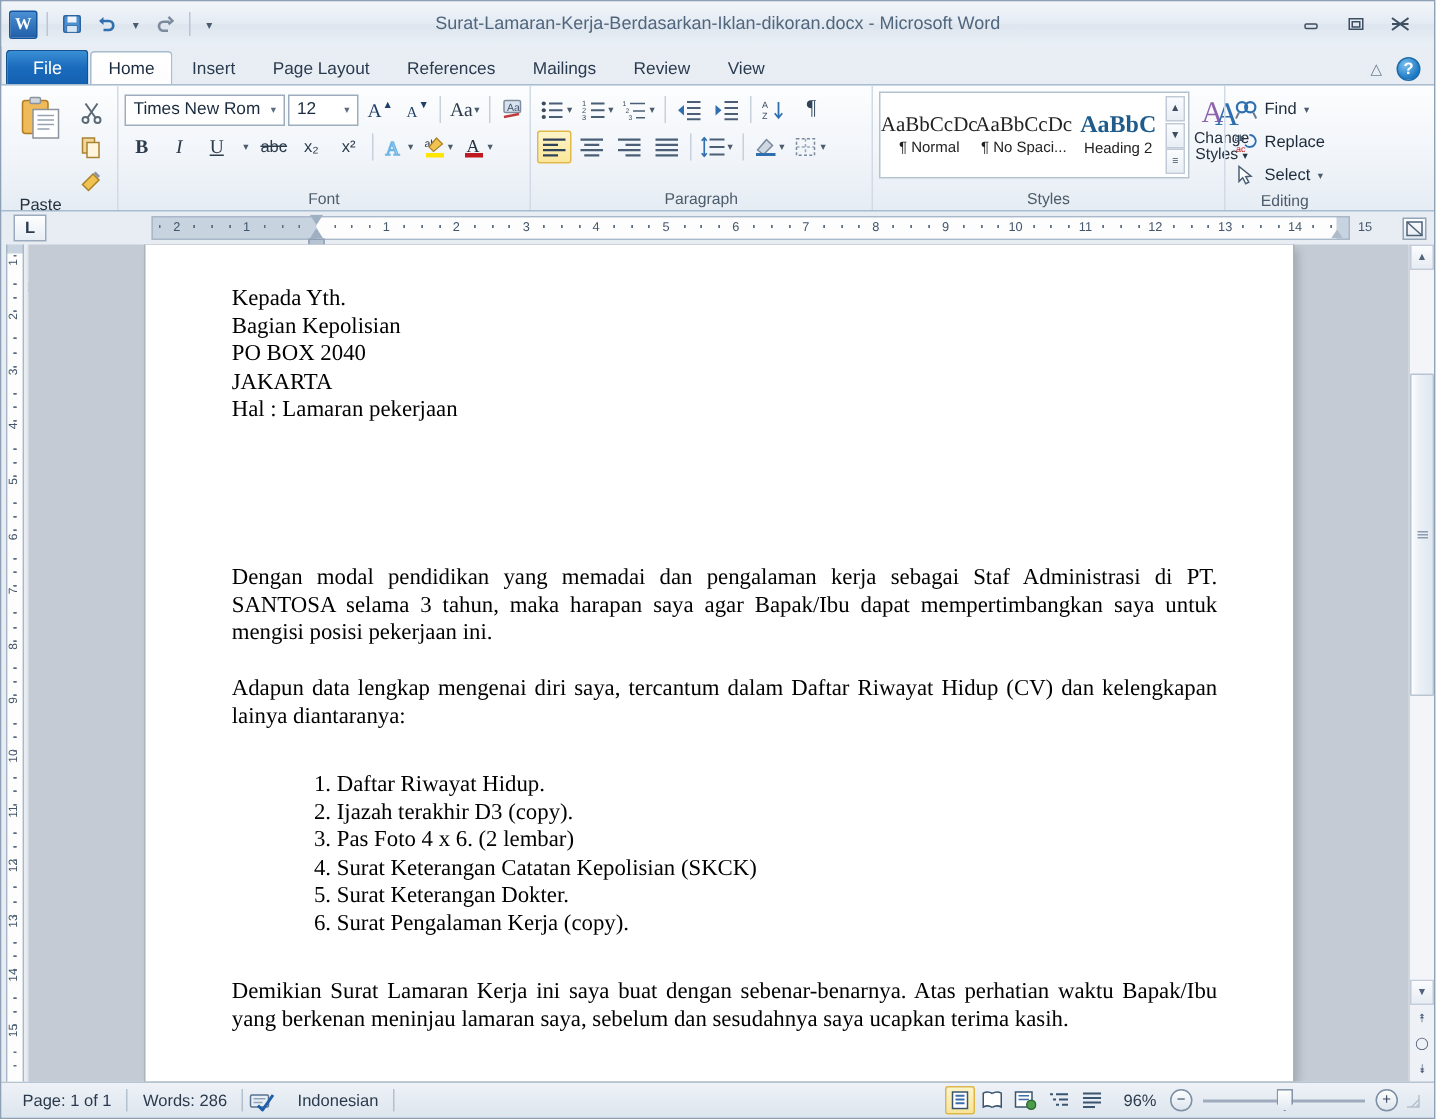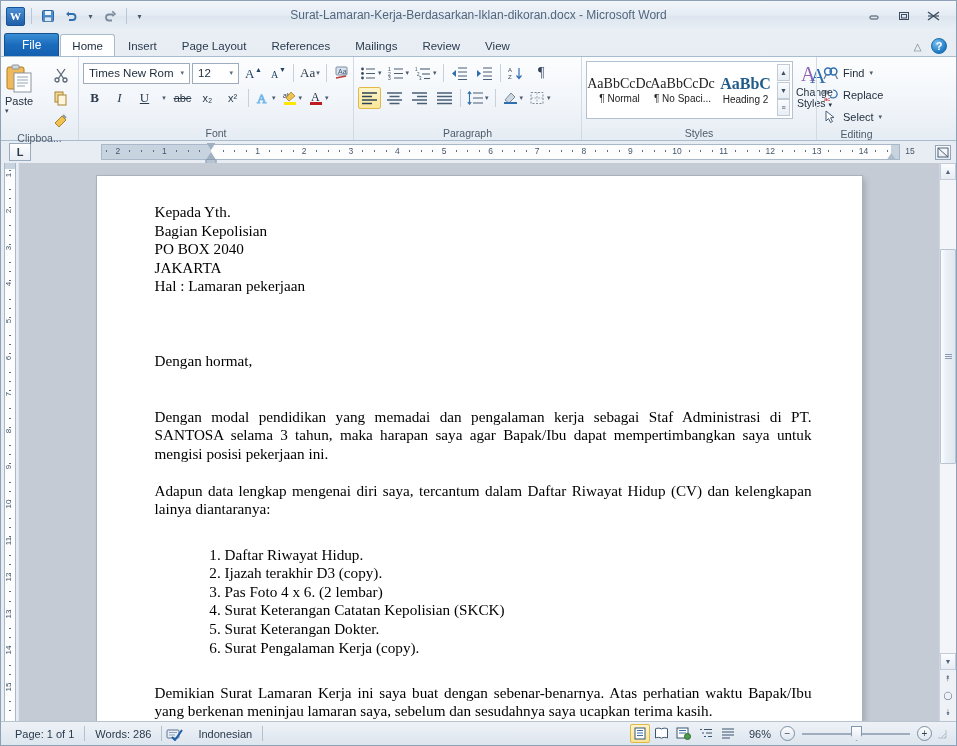--- a/index.html
+++ b/index.html
@@ -103,22 +103,22 @@
   .group .gbody { flex: 1; display: flex; align-items: flex-start; }
   .glabel {
     height: 15px; text-align: center; font-size: 10.5px; color: #4d5c6b;
     display: flex; align-items: center; justify-content: center; position: relative;
   }
 
   
   .clip { width: 77px; }
   .clip .gbody { padding-top: 2px; }
   .paste-btn {
-    width: 44px; display: flex; flex-direction: column; 
-    padding-top: 2px; border-radius: 3px;
+    width: 44px; display: flex; flex-direction: column; align-items: center;
+    padding-top: 2px; border-radius: 3px; gap: 36px;
   }
   .clipboard-ico { width: 28px; height: 30px; position: relative; }
   .paste-lbl { font-size: 11px; color: #24313f; margin-top: 1px; }
   .paste-caret { font-size: 7px; color: #3b4b5c; line-height: 7px; }
   .clipcol { display: flex; flex-direction: column; gap: 1px; padding-top: 2px; }
   .smallbtn { width: 24px; height: 22px; display: flex; align-items: center; justify-content: center; border-radius: 2px; }
 
   
   .fontg { width: 275px; }
   .fontg .gbody { flex-direction: column; gap: 3px; padding-top: 2px; }
@@ -243,21 +243,21 @@
   .vr-white { position: absolute; left: 4px; width: 10px; background: #fdfdfd; }
   .vr-num {
     position: absolute; left: 3px; width: 12px; text-align: center;
     font-size: 8px; color: #44566b;
     writing-mode: vertical-rl; transform: rotate(180deg) translateY(50%);
   }
   .vr-dot { position: absolute; left: 8px; width: 2px; height: 1px; background: #5b6d80; }
 
   .canvas {
     flex: 1; background: #c4cbd4; position: relative; overflow: hidden;
-    display: flex; justify-content: center; align-items: flex-end;
+    display: flex; justify-content: center;
   }
   .page {
     width: 765px; background: #fff; margin-left: 0;
     box-shadow: 0 0 0 1px #a9b1bb, 3px 3px 6px rgba(0,0,0,.18);
     padding: 27px 50px 0 58px;
     font-family: "Liberation Serif", serif;
     color: #000; position: relative;
   }
   .doc { font-size: 15.2px; line-height: 18.6px; }
   .doc p { margin: 0; }
@@ -939,21 +939,20 @@
       <div class="page">
         <div class="doc">
           <p>Kepada Yth.</p>
           <p>Bagian Kepolisian</p>
           <p>PO BOX 2040</p>
           <p>JAKARTA</p>
           <p>Hal : Lamaran pekerjaan</p>
           <div class="blank"></div>
           <div class="blank"></div>
           <div class="blank"></div>
-          <p>Dengan hormat,</p>
           <div class="blank"></div>
           <div class="blank"></div>
           <p class="just">Dengan modal pendidikan yang memadai dan pengalaman kerja sebagai Staf Administrasi di PT. SANTOSA selama 3 tahun, maka harapan saya agar Bapak/Ibu dapat mempertimbangkan saya untuk mengisi posisi pekerjaan ini.</p>
           <div class="blank"></div>
           <p class="just">Adapun data lengkap mengenai diri saya, tercantum dalam Daftar Riwayat Hidup (CV) dan kelengkapan lainya diantaranya:</p>
           <div class="blank"></div>
           <ol class="numlist" id="docList">
               <li>Daftar Riwayat Hidup.</li>
               <li>Ijazah terakhir D3 (copy).</li>
               <li>Pas Foto 4 x 6. (2 lembar)</li>

